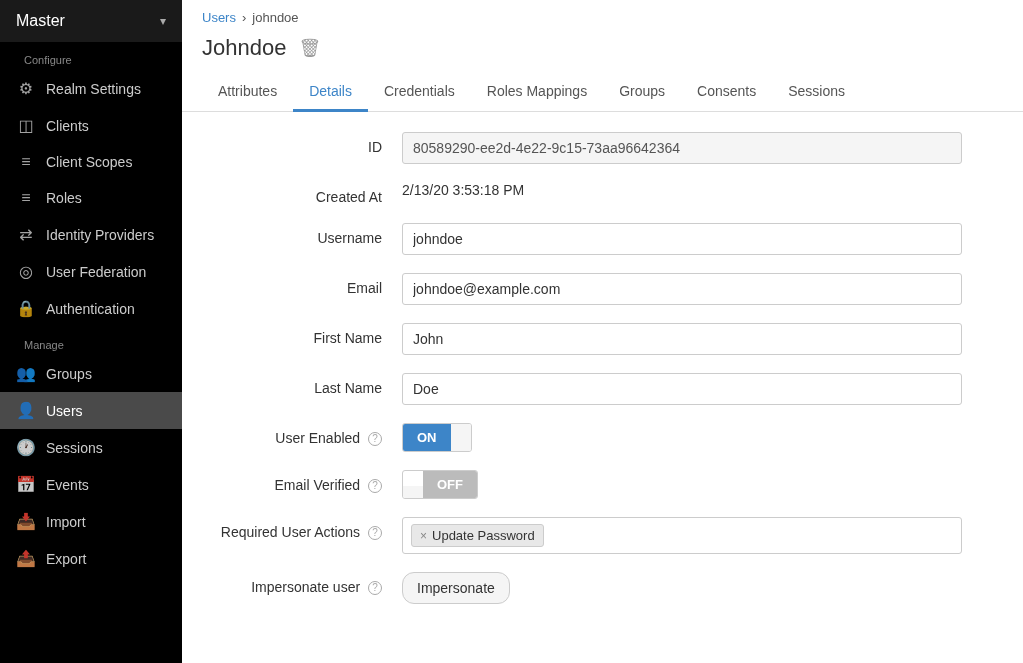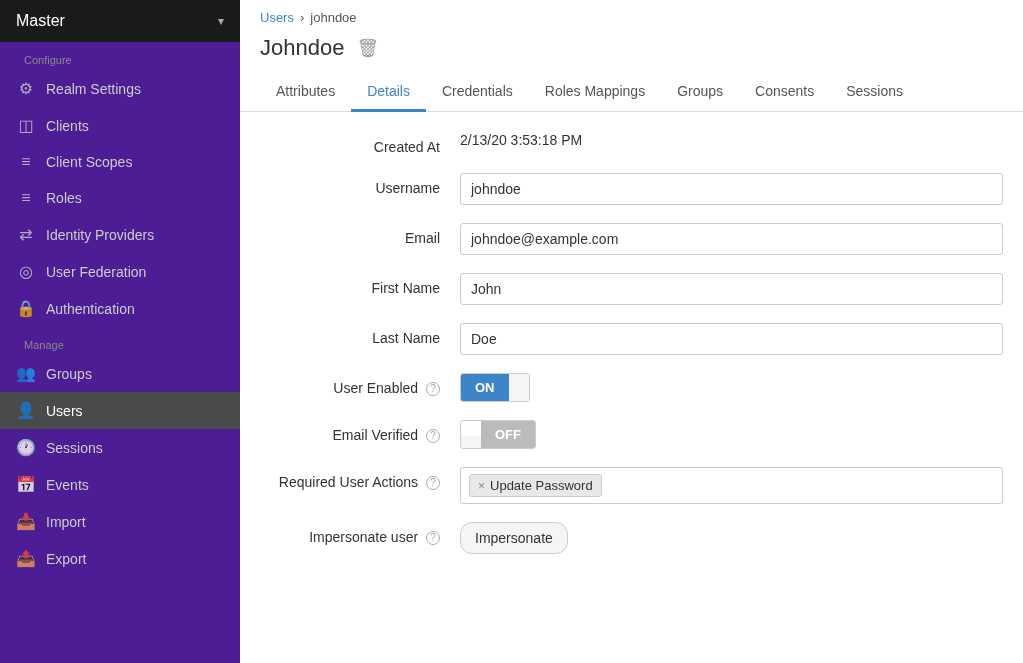--- a/index.html
+++ b/index.html
@@ -1,21 +1,21 @@
 <!DOCTYPE html>
 <html><head>
   <meta charset="utf-8">
   <style>
     * { box-sizing: border-box; margin: 0; padding: 0; }
     body { font-family: -apple-system, BlinkMacSystemFont, 'Segoe UI', sans-serif; font-size: 14px; color: #333; display: flex; height: 663px; overflow: hidden; }
 
     
     .sidebar {
-      width: 240px;
-      background: #4c1d95;
+      width: 182px;
+      background: #000000;
       color: #ccc;
       display: flex;
       flex-direction: column;
       flex-shrink: 0;
       height: 100%;
       overflow-y: auto;
     }
     .sidebar-header {
       display: flex;
       align-items: center;
@@ -335,20 +335,26 @@
     <div class="tab active">Details</div>
     <div class="tab">Credentials</div>
     <div class="tab">Roles Mappings</div>
     <div class="tab">Groups</div>
     <div class="tab">Consents</div>
     <div class="tab">Sessions</div>
   </div>
 
   <div class="form-area">
 
+    <div class="form-row">
+      <div class="form-label">ID</div>
+      <div class="form-control">
+        <input class="input-field readonly" type="text" readonly="" value="80589290-ee2d-4e22-9c15-73aa96642364" style="">
+      </div>
+    </div>
 
     <div class="form-row">
       <div class="form-label">Created At</div>
       <div class="form-control">
         <span class="static-value">2/13/20 3:53:18 PM</span>
       </div>
     </div>
 
     <div class="form-row">
       <div class="form-label">Username</div>

